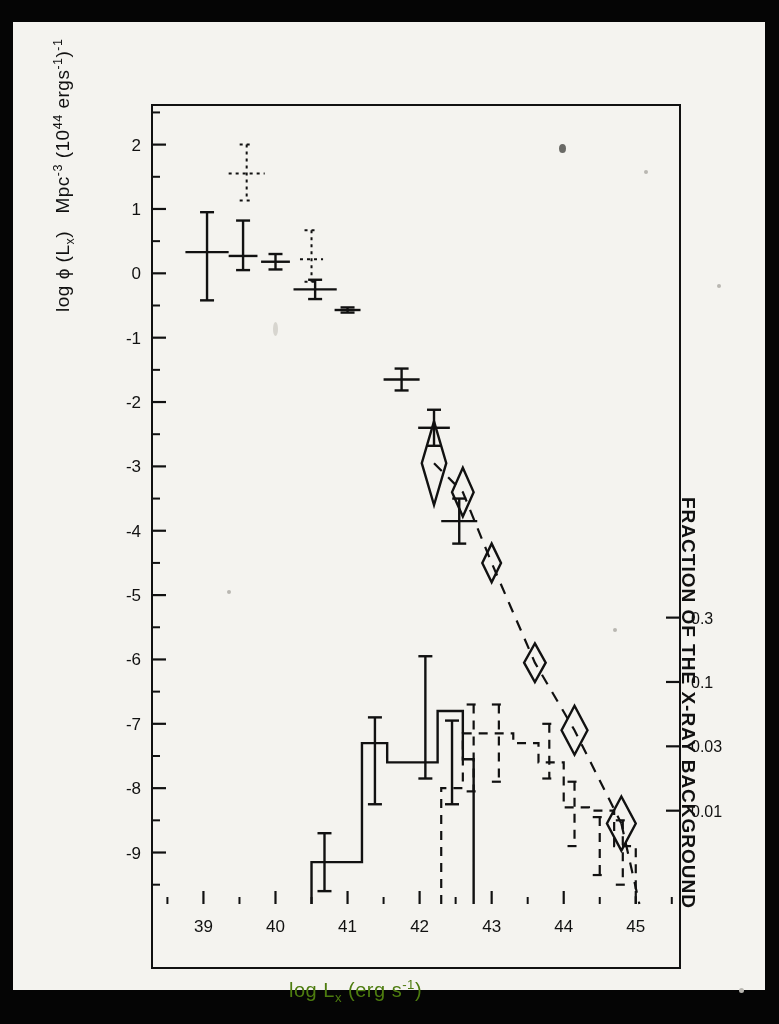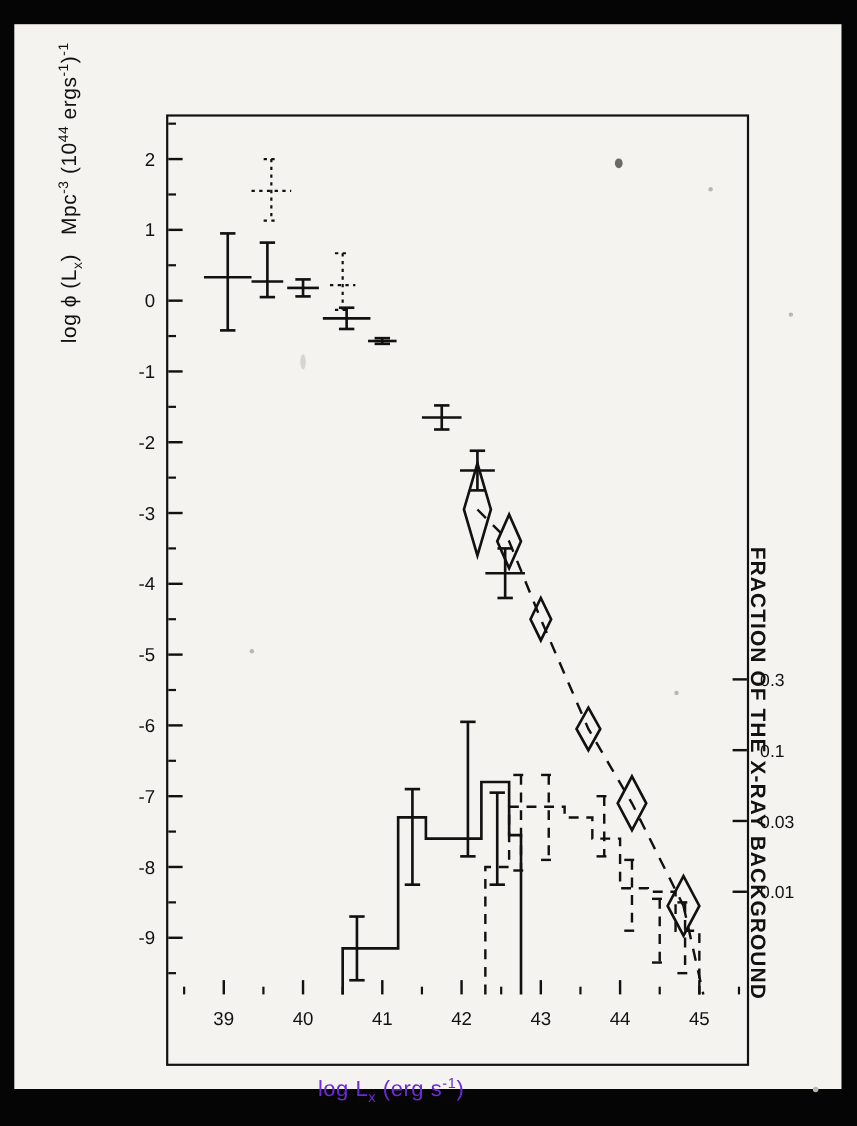--- a/index.html
+++ b/index.html
@@ -4,21 +4,21 @@
 <style>
   html,body{margin:0;padding:0;background:#0a0a0a;}
   body{width:779px;height:1024px;position:relative;font-family:"Liberation Sans",sans-serif;}
   #page{position:absolute;left:0;top:0;width:779px;height:1024px;background:#050505;overflow:hidden;}
   #paper{position:absolute;left:13px;top:22px;width:752px;height:968px;background:#f4f3ef;}
   #plotarea{position:absolute;left:126px;top:60px;width:545px;height:825px;}
   
   #frame{position:absolute;left:12px;top:22px;width:530px;height:865px;border:2px solid #111;border-right:2px solid #111;box-sizing:border-box;background:transparent;}
   svg{position:absolute;left:0;top:0;overflow:visible;}
   .ylab{position:absolute;left:-88px;top:230px;width:420px;transform:rotate(-90deg);transform-origin:left top;font-size:19px;color:#111;letter-spacing:.5px;}
-  .xlab{position:absolute;left:150px;top:895px;font-size:20px;color:#6d28d9;letter-spacing:.5px;}
+  .xlab{position:absolute;left:150px;top:895px;font-size:20px;color:#4d7c0f;letter-spacing:.5px;}
   .rlab{position:absolute;left:560px;top:415px;width:430px;transform:rotate(90deg);transform-origin:left top;font-size:19px;color:#111;letter-spacing:1px;font-weight:600;}
   .tick-text{font-size:17px;fill:#111;font-family:"Liberation Sans",sans-serif;}
   .rtick-text{font-size:16px;fill:#111;font-family:"Liberation Sans",sans-serif;}
   sup{font-size:.66em;vertical-align:super;}
   sub{font-size:.66em;vertical-align:sub;}
   .speck{position:absolute;background:#b9b7b1;border-radius:50%;}
 </style>
 </head>
 <body>
 

